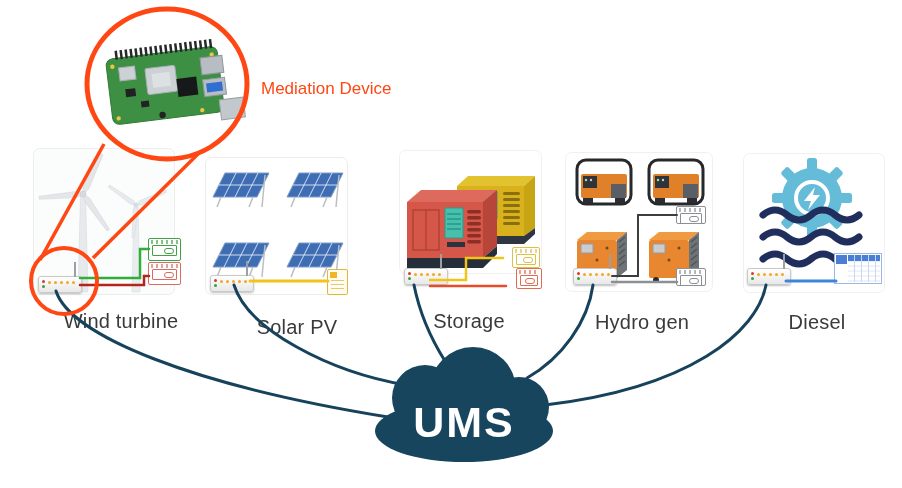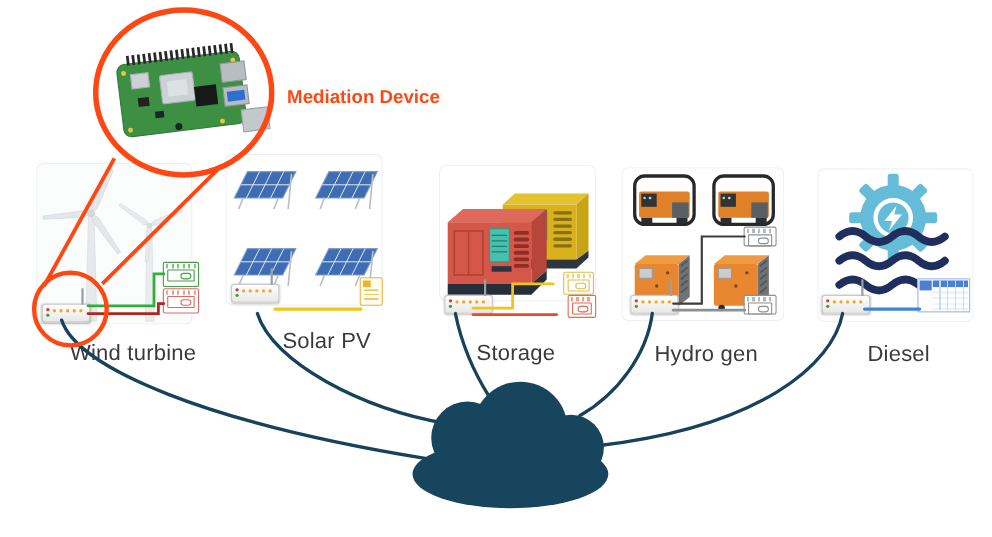--- a/index.html
+++ b/index.html
@@ -117,21 +117,21 @@
         <i></i>
         <b></b>
       </div>
     <div class="meter" style="--c:#d96b60;left:118px;top:114px;">
         <i></i>
         <b></b>
       </div>
     <div class="src-label" style="left:91px;top:143px;">Wind turbine</div>
   </div>
 
-  <div class="group z1" style="left:205px;top:140px;width:145px;height:160px;">
+  <div class="group z1" style="left:205px;top:157px;width:145px;height:160px;">
     <svg class="abs" style="left:0;top:0;" width="143" height="138" viewBox="0 0 143 138">
       <rect x="0.5" y="0.5" width="142" height="137" rx="6" fill="#ffffff" stroke="#ececec"></rect>
       <g id="arrays">
         <g transform="translate(8,10)">
           <polygon points="0,30 44,30 56,6 12,6" fill="#3e6db4" stroke="#7d9cc8"></polygon>
           <g stroke="#ffffff" stroke-width="0.9" opacity="0.85">
             <line x1="11" y1="30" x2="23" y2="6"></line>
               <line x1="22" y1="30" x2="34" y2="6"></line>
               <line x1="33" y1="30" x2="45" y2="6"></line>
             <line x1="6" y1="18" x2="50" y2="18"></line>
@@ -450,15 +450,17 @@
     </g>
 
     <g fill="none" stroke="#ff4713">
       <line x1="104" y1="144" x2="40" y2="260" stroke-width="3.5"></line>
       <line x1="198" y1="154" x2="93" y2="258" stroke-width="3.5"></line>
       <ellipse cx="167" cy="84" rx="80" ry="75" stroke-width="5"></ellipse>
       <circle cx="64" cy="281" r="33" stroke-width="4"></circle>
     </g>
   </svg>
 
-  <div class="abs z6" style="left:261px;top:79px;font-size:17px;font-weight:bold;color:#ff4713;">Mediation Device</div>
-
+  <div class="abs z6" style="left:261px;top:79px;font-size:17px;font-weight:normal;color:#ff4713;">Mediation Device</div>
+
+  <div class="abs z6" style="left:375px;top:398px;width:178px;text-align:center;font-size:43px;font-weight:bold;
+              color:#ffffff;letter-spacing:2px;">UMS</div>
 </div>
 
 </body></html>

